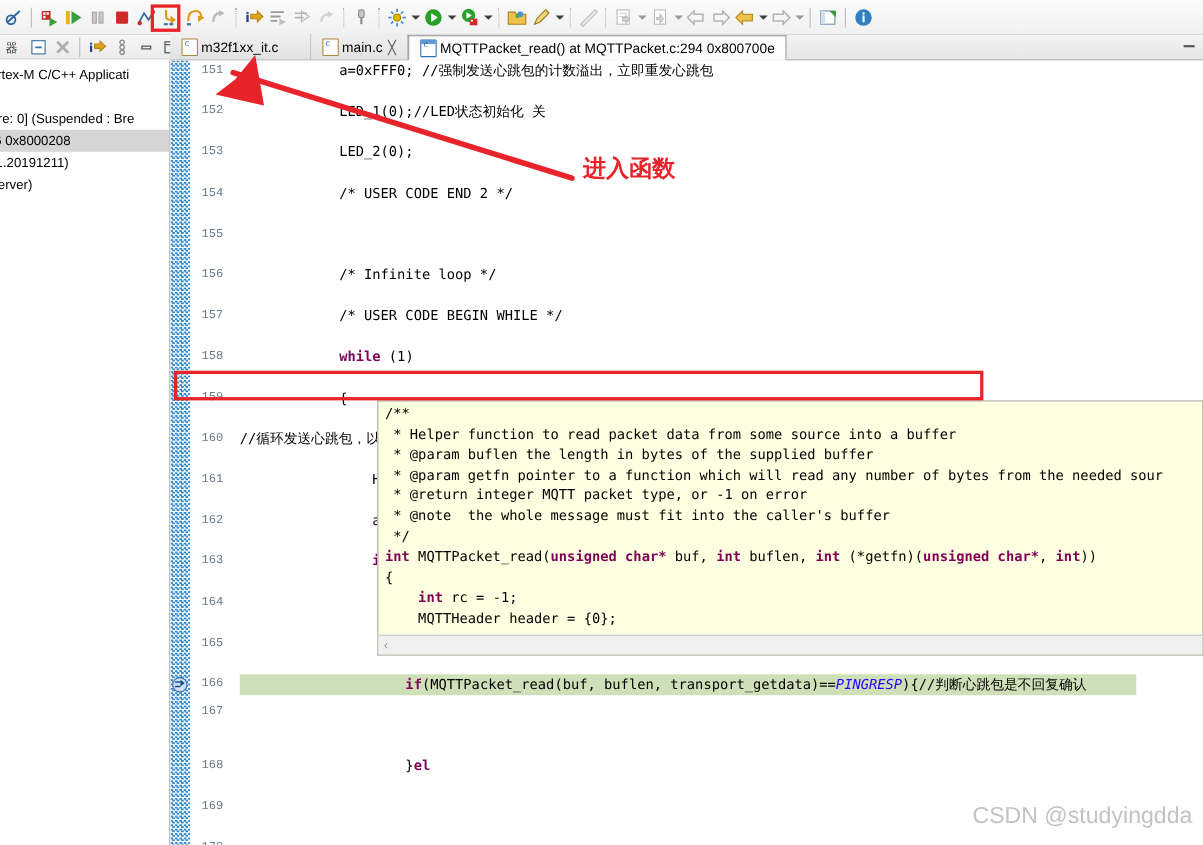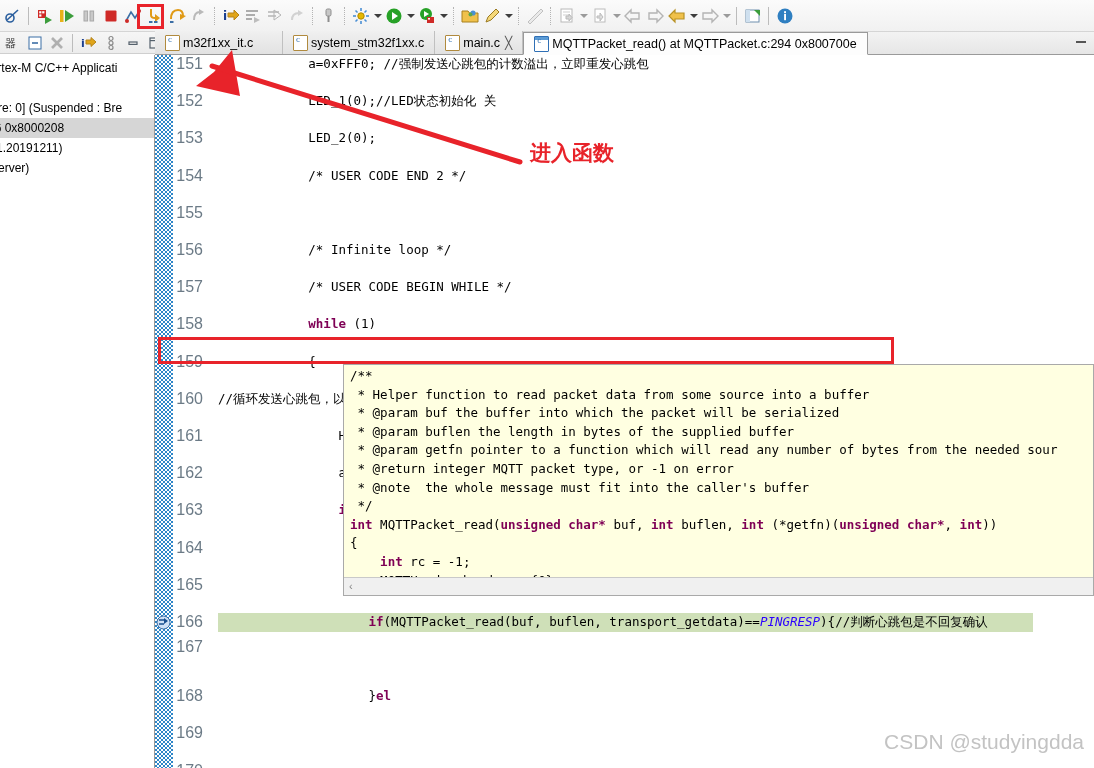--- a/index.html
+++ b/index.html
@@ -126,21 +126,21 @@
   .code-lines{
     position:absolute;left:0;top:0;width:939px;height:713px;
     font-family:"DejaVu Sans Mono","Liberation Mono",monospace;
     font-size:12.5px;
   }
   .row{
     height:18.6px;line-height:18.6px;position:relative;white-space:pre;
   }
   .lnum{
     position:absolute;left:18px;width:30px;text-align:right;
-    color:#6b7a86;font-family:Liberation Sans, sans-serif;font-size:16px;
+    color:#6b7a86;font-family:Liberation Mono, monospace;font-size:11px;
   }
   .ltext{
     position:absolute;left:63px;white-space:pre;
   }
   .row.hl{background:transparent;}
   .hlband{
     position:absolute;left:63px;top:0;height:18.6px;width:815px;background:#cfe0b8;
   }
 
   
@@ -489,24 +489,20 @@
         <rect x="3" y="3" width="11" height="10" fill="none" stroke="#55616c" stroke-width="1.2"></rect>
         <line x1="3" y1="5.6" x2="14" y2="5.6" stroke="#55616c" stroke-width="1.2"></line>
       </svg>
   </div>
 </div>
 
 <div class="tabbar">
   <div class="tab" style="min-width:128px;">
     <span class="cicon"></span>
     <span>m32f1xx_it.c</span>
-  </div>
-  <div class="tab">
-    <span class="cicon"></span>
-    <span>system_stm32f1xx.c</span>
   </div>
   <div class="tab">
     <span class="cicon"></span>
     <span>main.c</span>
     <span class="tab-close">╳</span>
   </div>
   <div class="tab active">
     <span class="cicon blue"></span>
     <span>MQTTPacket_read() at MQTTPacket.c:294 0x800700e</span>
   </div>
@@ -554,21 +550,20 @@
       <div class="row" style="top: 316.2px;"><span class="lnum">168</span><span class="ltext"><span class="plain">                    }</span><span class="kw">el</span></span></div>
       <div class="row" style="top: 334.8px;"><span class="lnum">169</span><span class="ltext"></span></div>
       <div class="row" style="top: 353.4px;"><span class="lnum">170</span><span class="ltext"></span></div>
     </div>
 </div>
 
 <div class="popup">
   <div id="popup-lines" style="padding-top:2px;">
       <div class="pline"><span class="cmt">/**</span></div>
       <div class="pline"><span class="cmt"> * Helper function to read packet data from some source into a buffer</span></div>
-      <div class="pline"><span class="cmt"> * @param buf the buffer into which the packet will be serialized</span></div>
       <div class="pline"><span class="cmt"> * @param buflen the length in bytes of the supplied buffer</span></div>
       <div class="pline"><span class="cmt"> * @param getfn pointer to a function which will read any number of bytes from the needed sour</span></div>
       <div class="pline"><span class="cmt"> * @return integer MQTT packet type, or -1 on error</span></div>
       <div class="pline"><span class="cmt"> * @note  the whole message must fit into the caller's buffer</span></div>
       <div class="pline"><span class="cmt"> */</span></div>
       <div class="pline"><span class="kw">int</span><span class="plain"> MQTTPacket_read(</span><span class="kw">unsigned char*</span><span class="plain"> buf, </span><span class="kw">int</span><span class="plain"> buflen, </span><span class="kw">int</span><span class="plain"> (*getfn)(</span><span class="kw">unsigned char*</span><span class="plain">, </span><span class="kw">int</span><span class="plain">))</span></div>
       <div class="pline"><span class="plain">{</span></div>
       <div class="pline"><span class="plain">    </span><span class="kw">int</span><span class="plain"> rc = -1;</span></div>
       <div class="pline"><span class="plain">    MQTTHeader header = {0};</span></div>
     </div>

